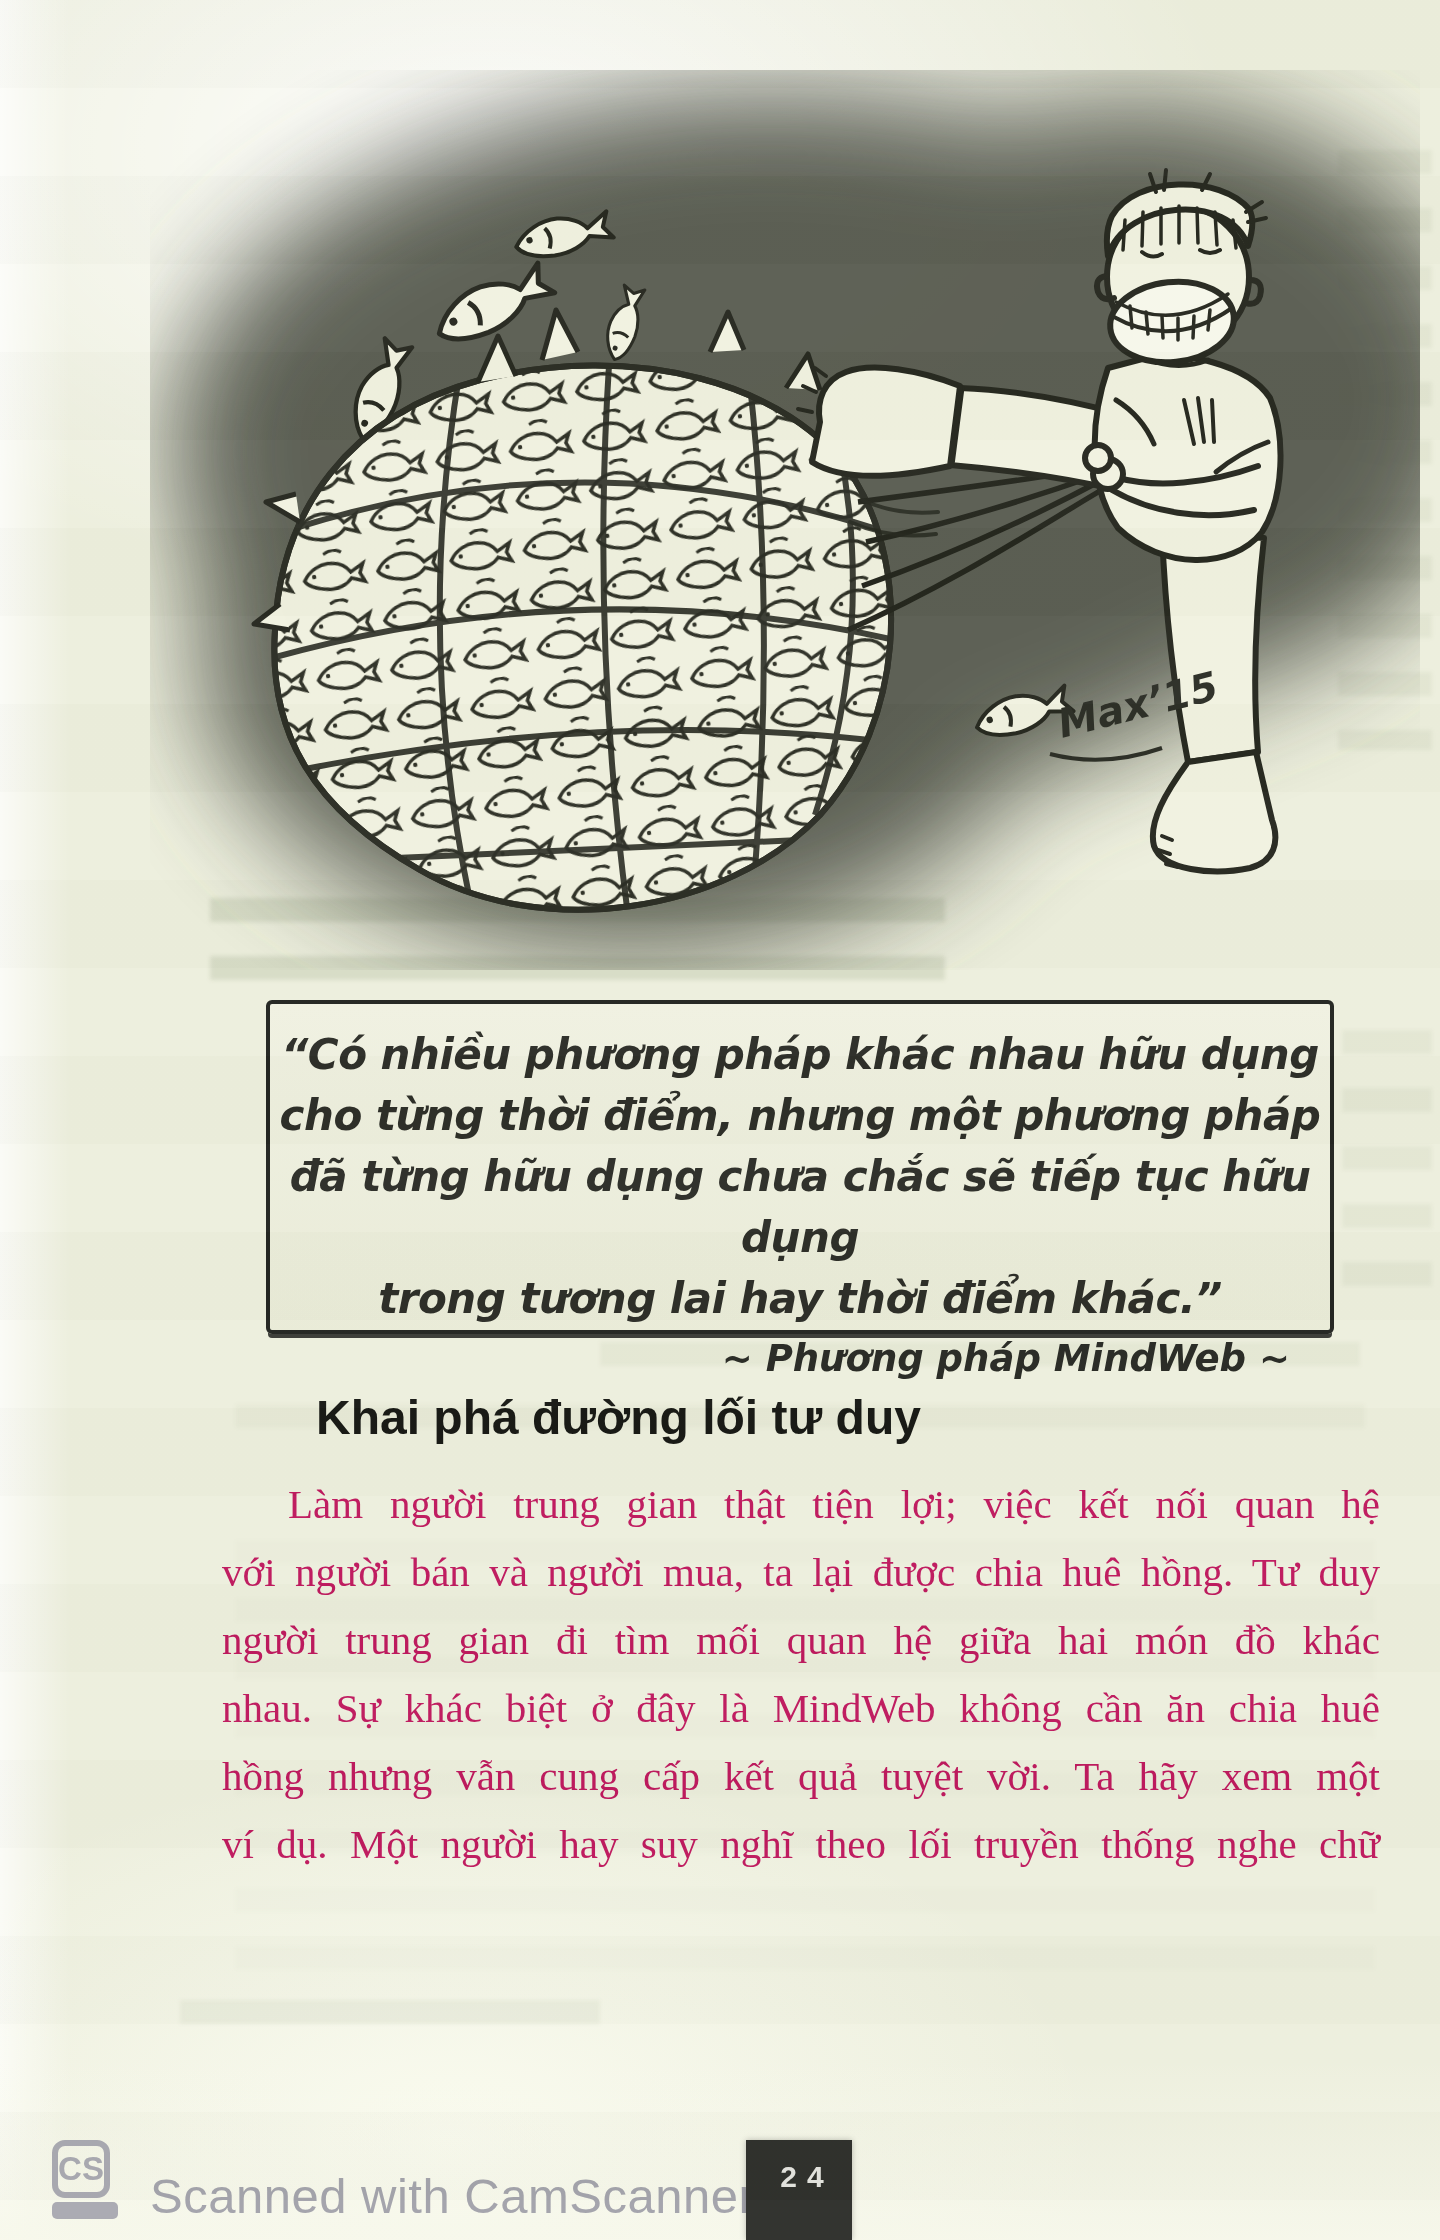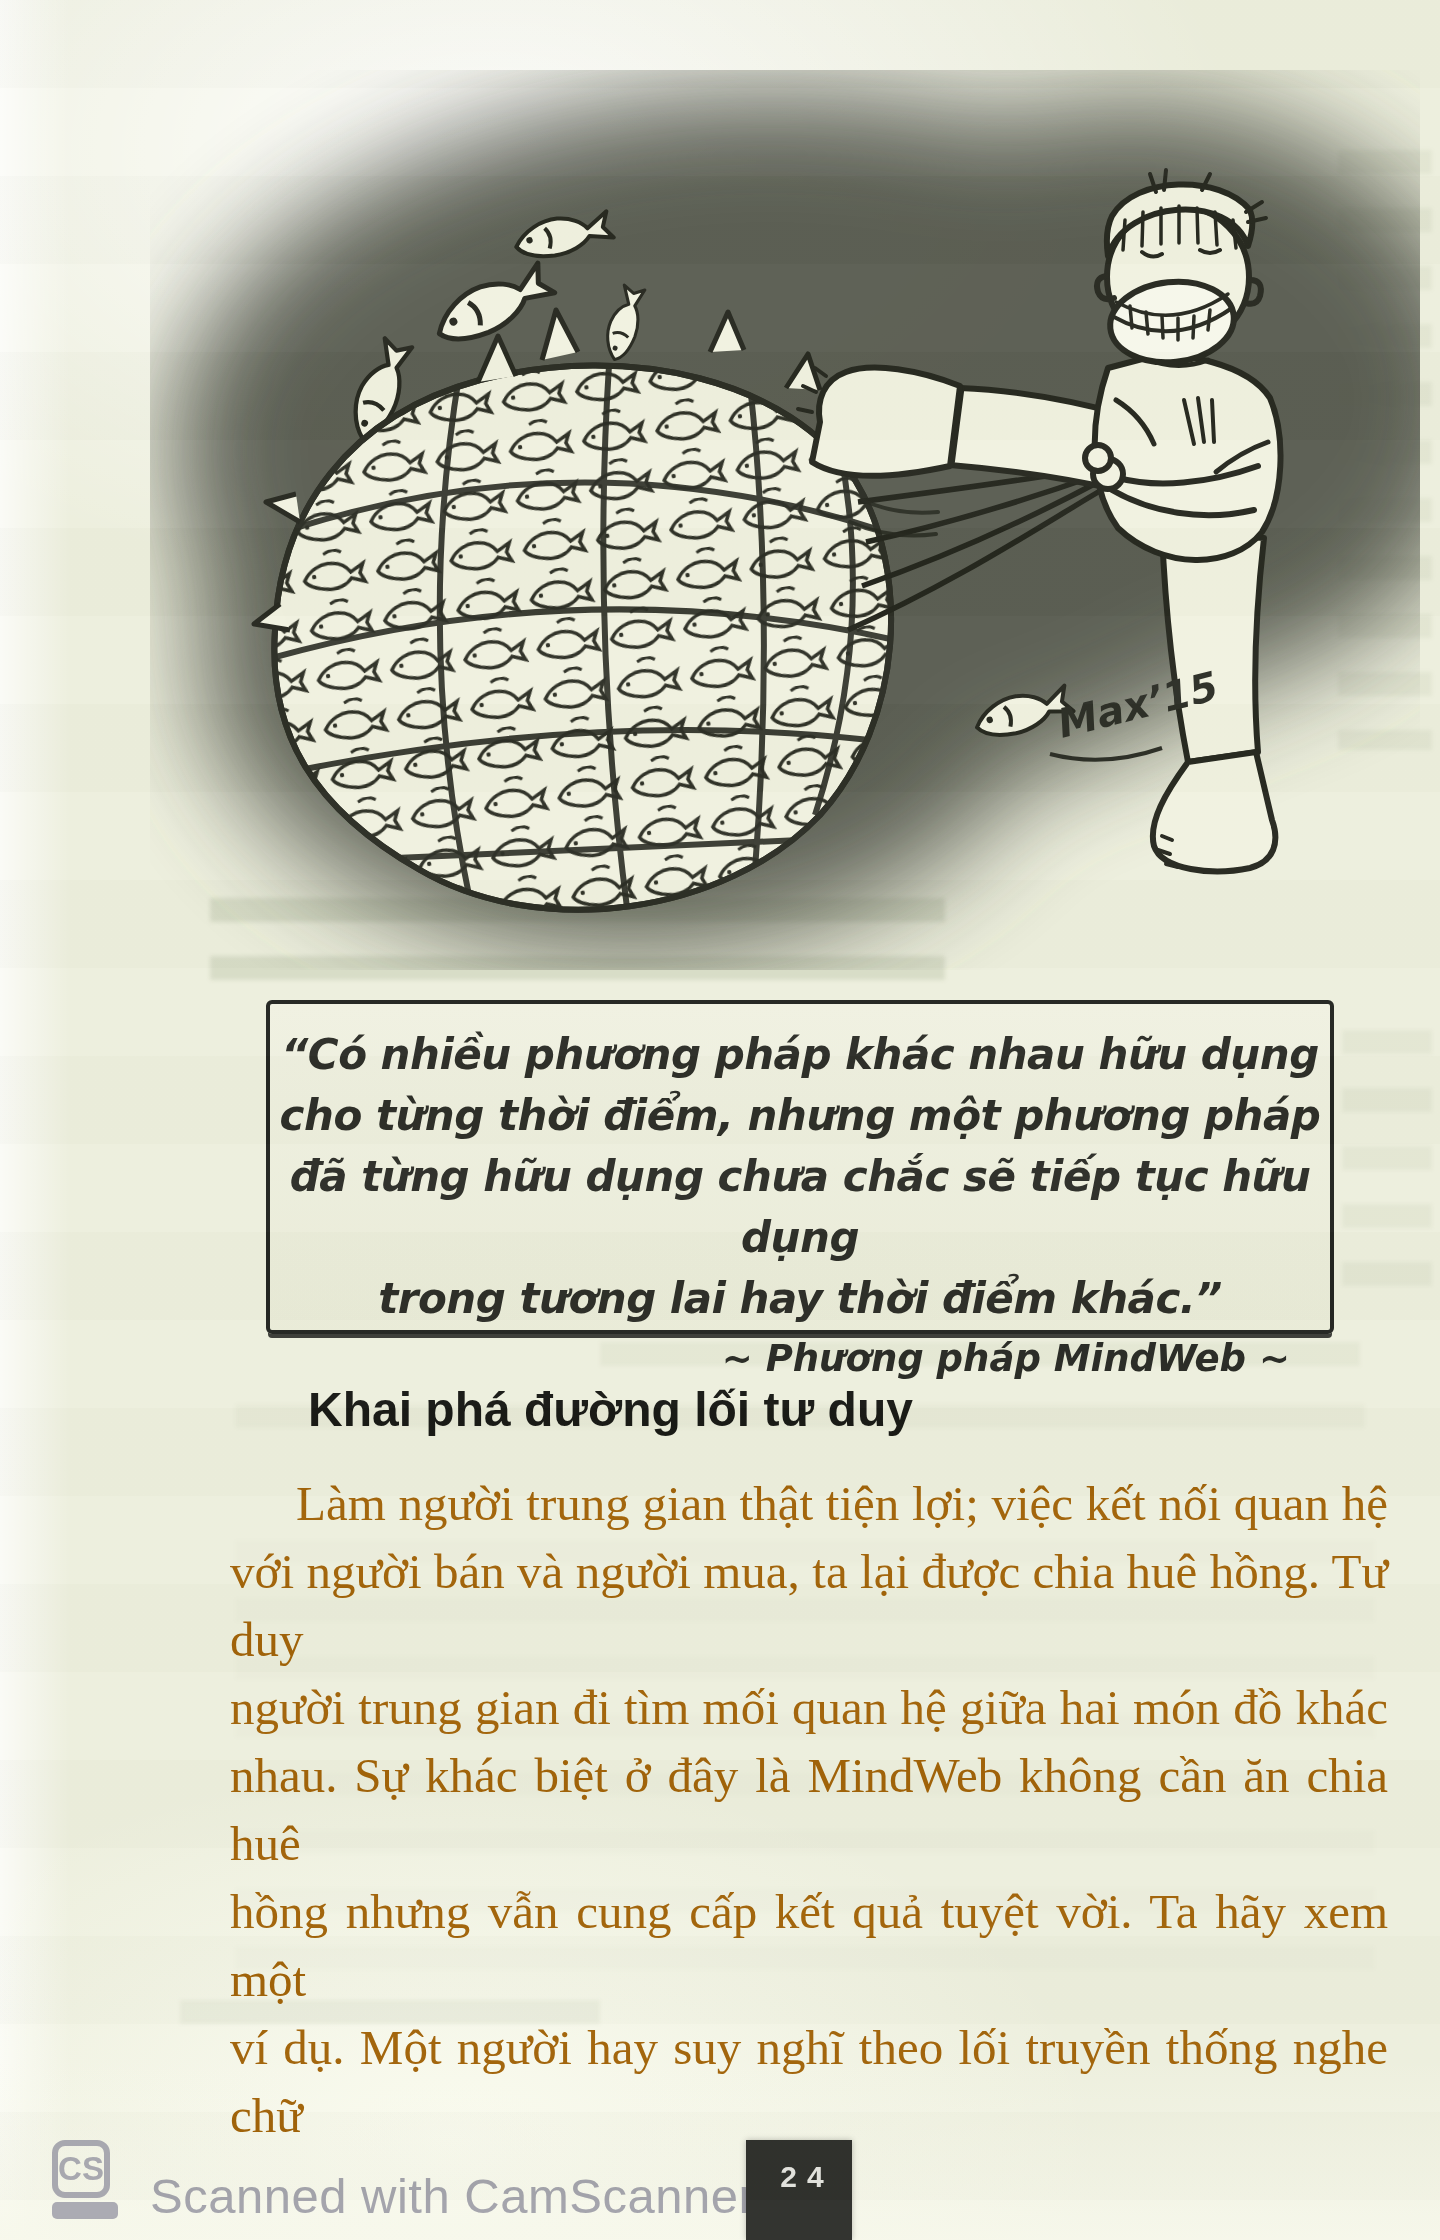--- a/index.html
+++ b/index.html
@@ -45,27 +45,27 @@
     font-style:italic;font-weight:600;font-size:42px;line-height:61px;
     color:#2c2d27;letter-spacing:-0.5px;
   }
   .quote-attr{
     margin-top:8px;padding-right:40px;text-align:right;
     font-family:"DejaVu Sans", sans-serif;font-style:italic;font-weight:bold;
     font-size:37px;color:#262822;
   }
   
   .heading{
-    position:absolute;left:308px;top:1382px;margin:0;
+    position:absolute;left:308px;top:1382px;margin:8px;
     font-family:"Liberation Sans", sans-serif;font-weight:bold;
     font-size:48px;color:#171814;letter-spacing:0px;
   }
   .paragraph{
-    position:absolute;left:230px;top:1470px;width:1158px;
-    font-size:49px;line-height:68px;color:#a16207;
+    position:absolute;left:222px;top:1470px;width:1158px;
+    font-size:41px;line-height:68px;color:#be185d;
   }
   .pline{text-align:justify;text-align-last:justify;}
   .pline.first{text-indent:66px;}
   .pline.last{text-align-last:left;}
   
   .cs-logo{position:absolute;left:52px;top:2140px;width:66px;}
   .cs-logo .sq{
     box-sizing:border-box;width:58px;height:58px;border:6px solid #a9a9b1;border-radius:13px;
     display:flex;align-items:center;justify-content:center;
     font-family:"Liberation Sans", sans-serif;font-weight:bold;font-size:33px;color:#a9a9b1;

